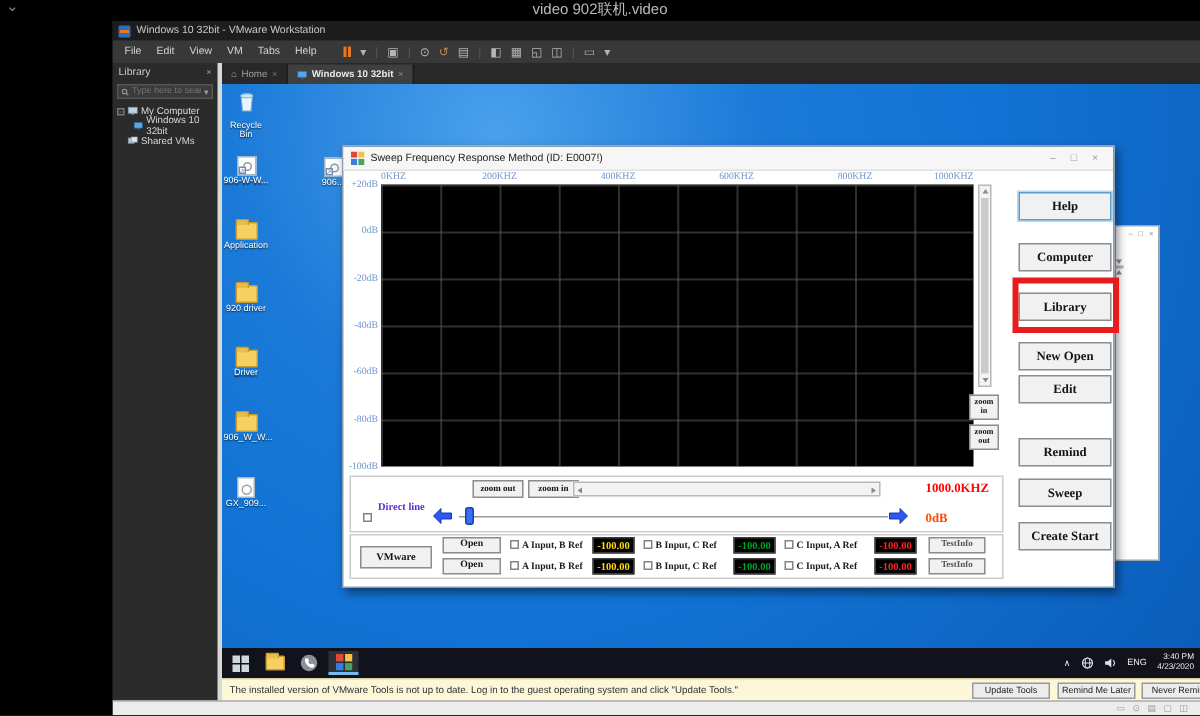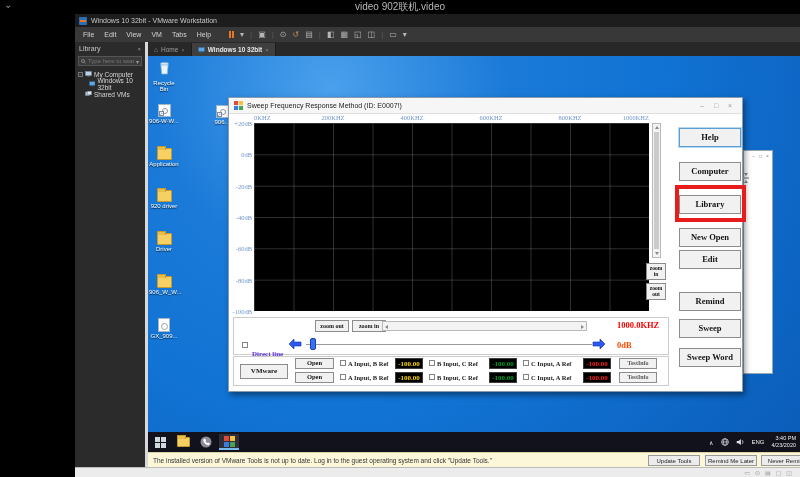--- a/index.html
+++ b/index.html
@@ -279,21 +279,21 @@
 
         <div class="a panel" style="left:4px;top:219px;width:436px;height:38px">
           <div class="a btn" style="left:81px;top:2px;width:34px;height:12px;font-size:6px">zoom out</div>
           <div class="a btn" style="left:118px;top:2px;width:34px;height:12px;font-size:6px">zoom in</div>
           <div class="a sb" style="left:148px;top:3px;width:205px;height:10px">
             <span class="tri" style="left:2px;top:2.5px;border-top:2px solid transparent;border-bottom:2px solid transparent;border-right:3px solid #8a8a8a"></span>
             <span class="tri" style="right:2px;top:2.5px;border-top:2px solid transparent;border-bottom:2px solid transparent;border-left:3px solid #8a8a8a"></span>
           </div>
           <span class="a nw" style="left:383px;top:2px;color:#ff0000;font:bold 8.5px 'Liberation Serif',serif">1000.0KHZ</span>
           <span class="a cb" style="left:8px;top:24px"></span>
-          <span class="a nw" style="left:18px;top:32px;color:#5a2dd0;font:bold 7px 'Liberation Serif',serif">Direct line</span>
+          <span class="a nw" style="left:18px;top:16px;color:#5a2dd0;font:bold 7px 'Liberation Serif',serif">Direct line</span>
           <svg class="navarr" style="left:54px;top:20px" width="14" height="12" viewBox="0 0 14 12">
             <path d="M13 4H6V1L1 6l5 5V8h7z" fill="#2b59f5" stroke="#0a2fa0" stroke-width="0.6"></path>
             </svg>
           <div class="a" style="left:72px;top:25.5px;width:286px;height:1px;background:#9a9a9a"></div>
           <div class="a" style="left:76px;top:20px;width:6px;height:12px;background:#3a6ff0;border:1px solid #1b3db8;border-radius:2px"></div>
           <svg class="navarr" style="left:358px;top:20px" width="14" height="12" viewBox="0 0 14 12">
             <path d="M1 4h7V1l5 5-5 5V8H1z" fill="#2b59f5" stroke="#0a2fa0" stroke-width="0.6"></path>
             </svg>
           <span class="a nw" style="left:383px;top:22px;color:#ff4b00;font:bold 8.5px 'Liberation Serif',serif">0dB</span>
         </div>
@@ -326,21 +326,21 @@
           <div class="a btn" style="left:385px;top:15px;width:38px;height:11px;font-size:6px;color:#555">TestInfo</div>
         </div>
 
         <div class="a btn rbtn" style="top:30px;border:1px solid #5a9fd4;box-shadow:0 0 0 1px #b8d8ef">Help</div>
         <div class="a btn rbtn" style="top:64px">Computer</div>
         <div class="a btn rbtn" style="top:97px">Library</div>
         <div class="a btn rbtn" style="top:130px">New Open</div>
         <div class="a btn rbtn" style="top:152px">Edit</div>
         <div class="a btn rbtn" style="top:194px">Remind</div>
         <div class="a btn rbtn" style="top:221px">Sweep</div>
-        <div class="a btn rbtn" style="top:250px">Sweep Word</div>
+        <div class="a btn rbtn" style="top:250px">Create Start</div>
       </div>
 
       <div class="a redbox"></div>
 
       <div class="a tbar">
         <span class="ticon" style="margin-left:2px">
           <span class="winlogo">
               <i></i>
               <i></i>
               <i></i>

